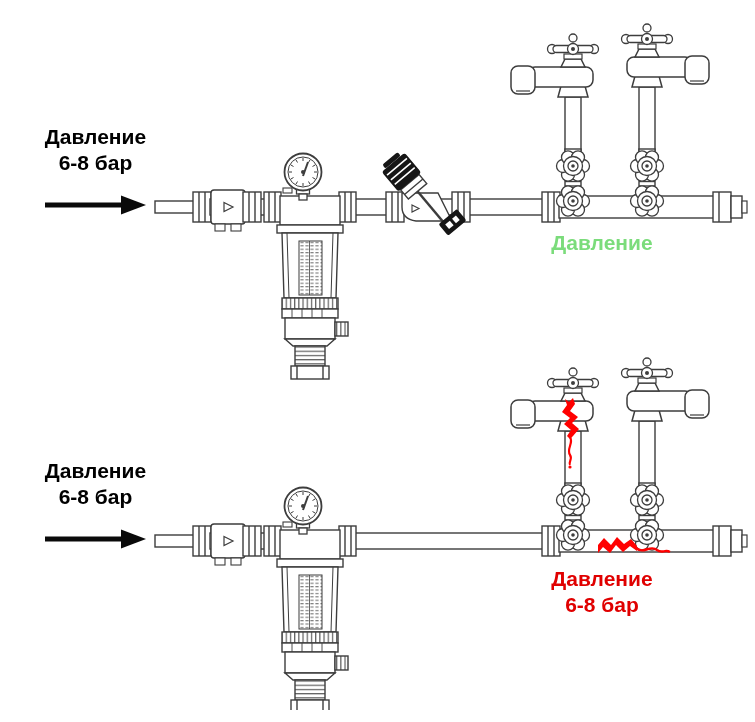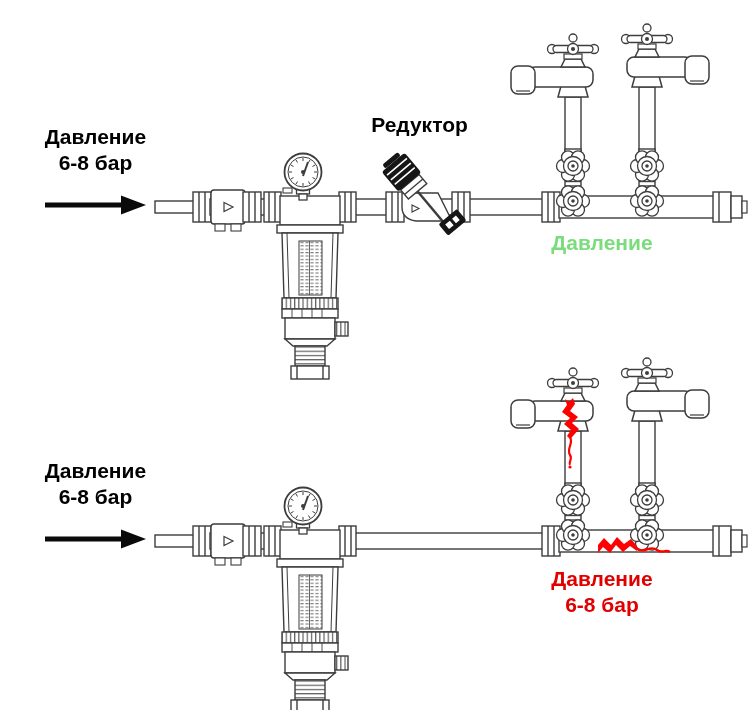--- a/index.html
+++ b/index.html
@@ -192,23 +192,20 @@
       <path class="crack-line" stroke-width="2.4" d="M 636,548 C 644,555 650,544 657,550 C 662,554 665,549 670,552"></path>
     </g>
   </g>
 </svg>
 
 <div class="label" style="left:18px;top:124px;width:155px;">
   <span>Давление</span>
   <span>6-8 бар</span>
 </div>
 
-<div class="label" style="left:352px;top:112px;width:135px;">
-  <span>Редуктор</span>
-</div>
 
 <div class="label green-label" style="left:527px;top:230px;width:150px;">
   <span>Давление</span>
 </div>
 
 <div class="label" style="left:18px;top:458px;width:155px;">
   <span>Давление</span>
   <span>6-8 бар</span>
 </div>
 

